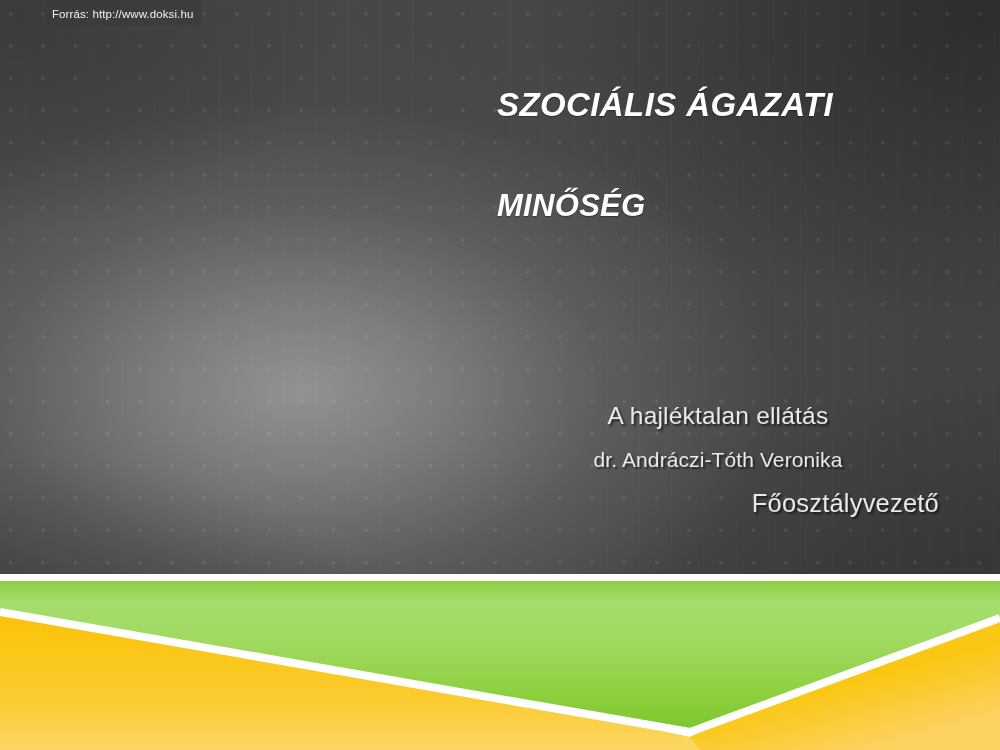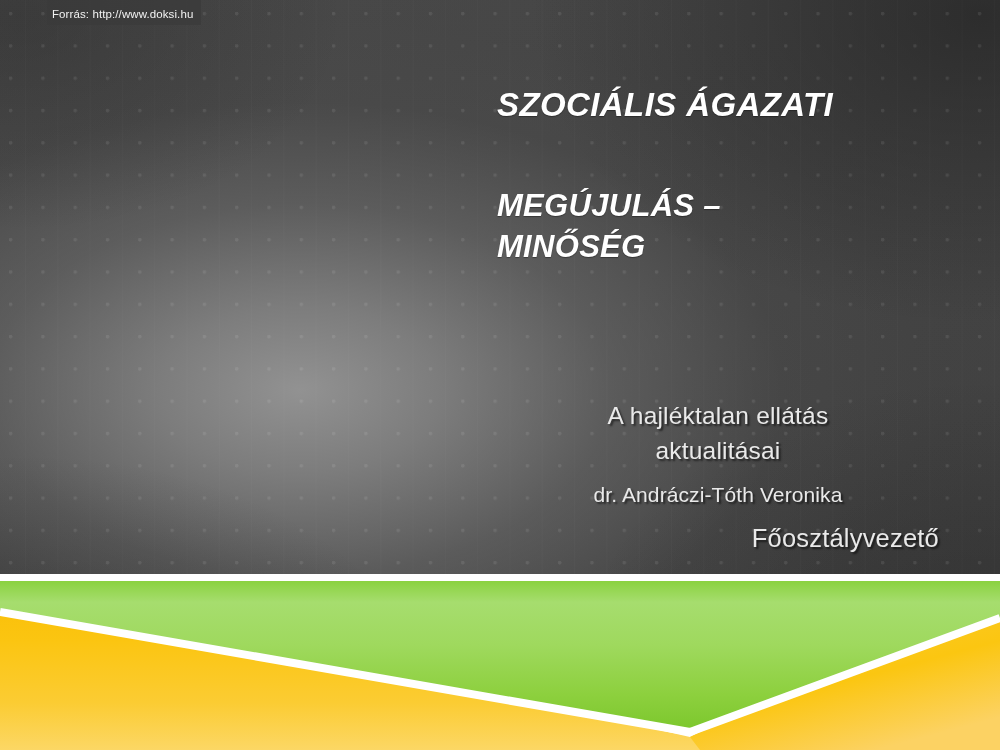--- a/index.html
+++ b/index.html
@@ -145,28 +145,26 @@
   <div class="bg-dots"></div>
   <div class="bg-vgrid"></div>
 
   <div class="watermark">Forrás: http://www.doksi.hu</div>
 
   <div class="text-block">
     <div class="title">
       <div>SZOCIÁLIS ÁGAZATI</div>
     </div>
     <div class="subtitle">
-      <div>MEGÚJULÁS –</div>
       <div>MINŐSÉG</div>
     </div>
   </div>
 
   <div class="body-block">
     <div class="body-line">A hajléktalan ellátás</div>
-    <div class="body-line">aktualitásai</div>
     <div class="gap-sm"></div>
     <div class="body-line name">dr. Andráczi-Tóth Veronika</div>
     <div class="gap-sm"></div>
     <div class="body-line role">Főosztályvezető</div>
   </div>
 
   <div class="deco">
     <svg viewBox="0 0 1000 176" preserveAspectRatio="none">
       <defs>
         <linearGradient id="gradGreen" x1="0" y1="0" x2="0" y2="1">

